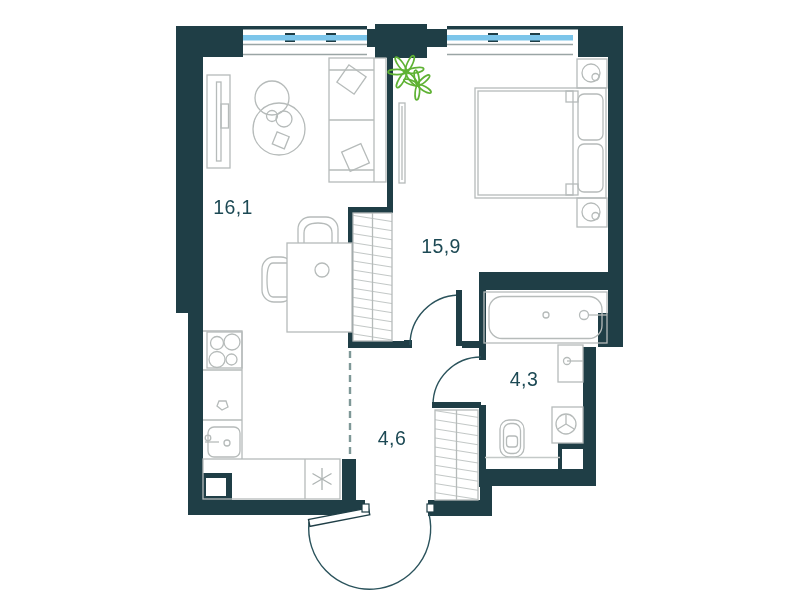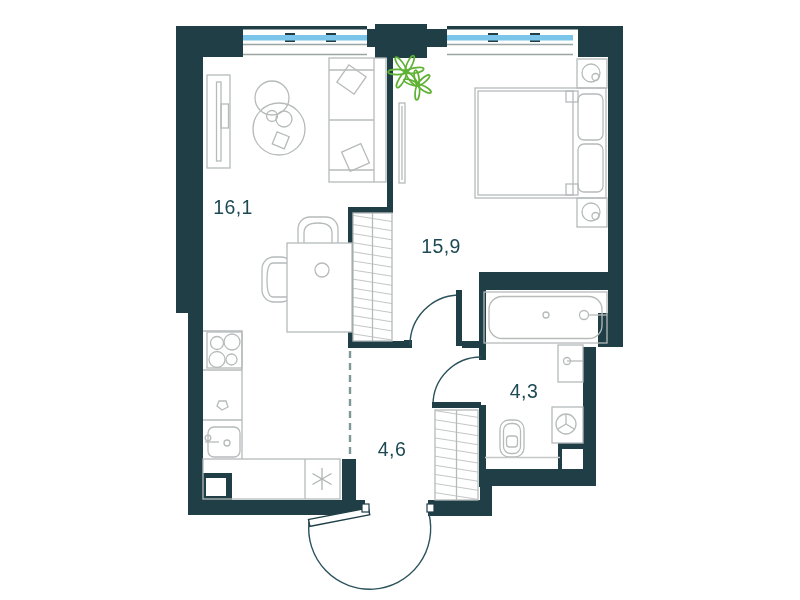--- a/index.html
+++ b/index.html
@@ -251,16 +251,16 @@
 
     <path d="M429,514 A61,61 0 1 1 309,522" stroke="#2B535C" stroke-width="1.4" fill="none"></path>
     <rect x="308" y="508" width="61" height="7" transform="rotate(-11 368 511)" fill="#ffffff" stroke="#1F3E46" stroke-width="1.4"></rect>
     <rect x="362" y="504" width="7" height="8" fill="#ffffff" stroke="#1F3E46" stroke-width="1.2"></rect>
     <rect x="427" y="504" width="7" height="8" fill="#ffffff" stroke="#1F3E46" stroke-width="1.2"></rect>
   </g>
 </svg>
 
 <div class="room-label" style="left:233px;top:207px">16,1</div>
 <div class="room-label" style="left:441px;top:246px">15,9</div>
-<div class="room-label" style="left:524px;top:391px">4,3</div>
-<div class="room-label" style="left:392px;top:449px">4,6</div>
+<div class="room-label" style="left:524px;top:379px">4,3</div>
+<div class="room-label" style="left:392px;top:438px">4,6</div>
 
 </div>
 
 </body></html>

